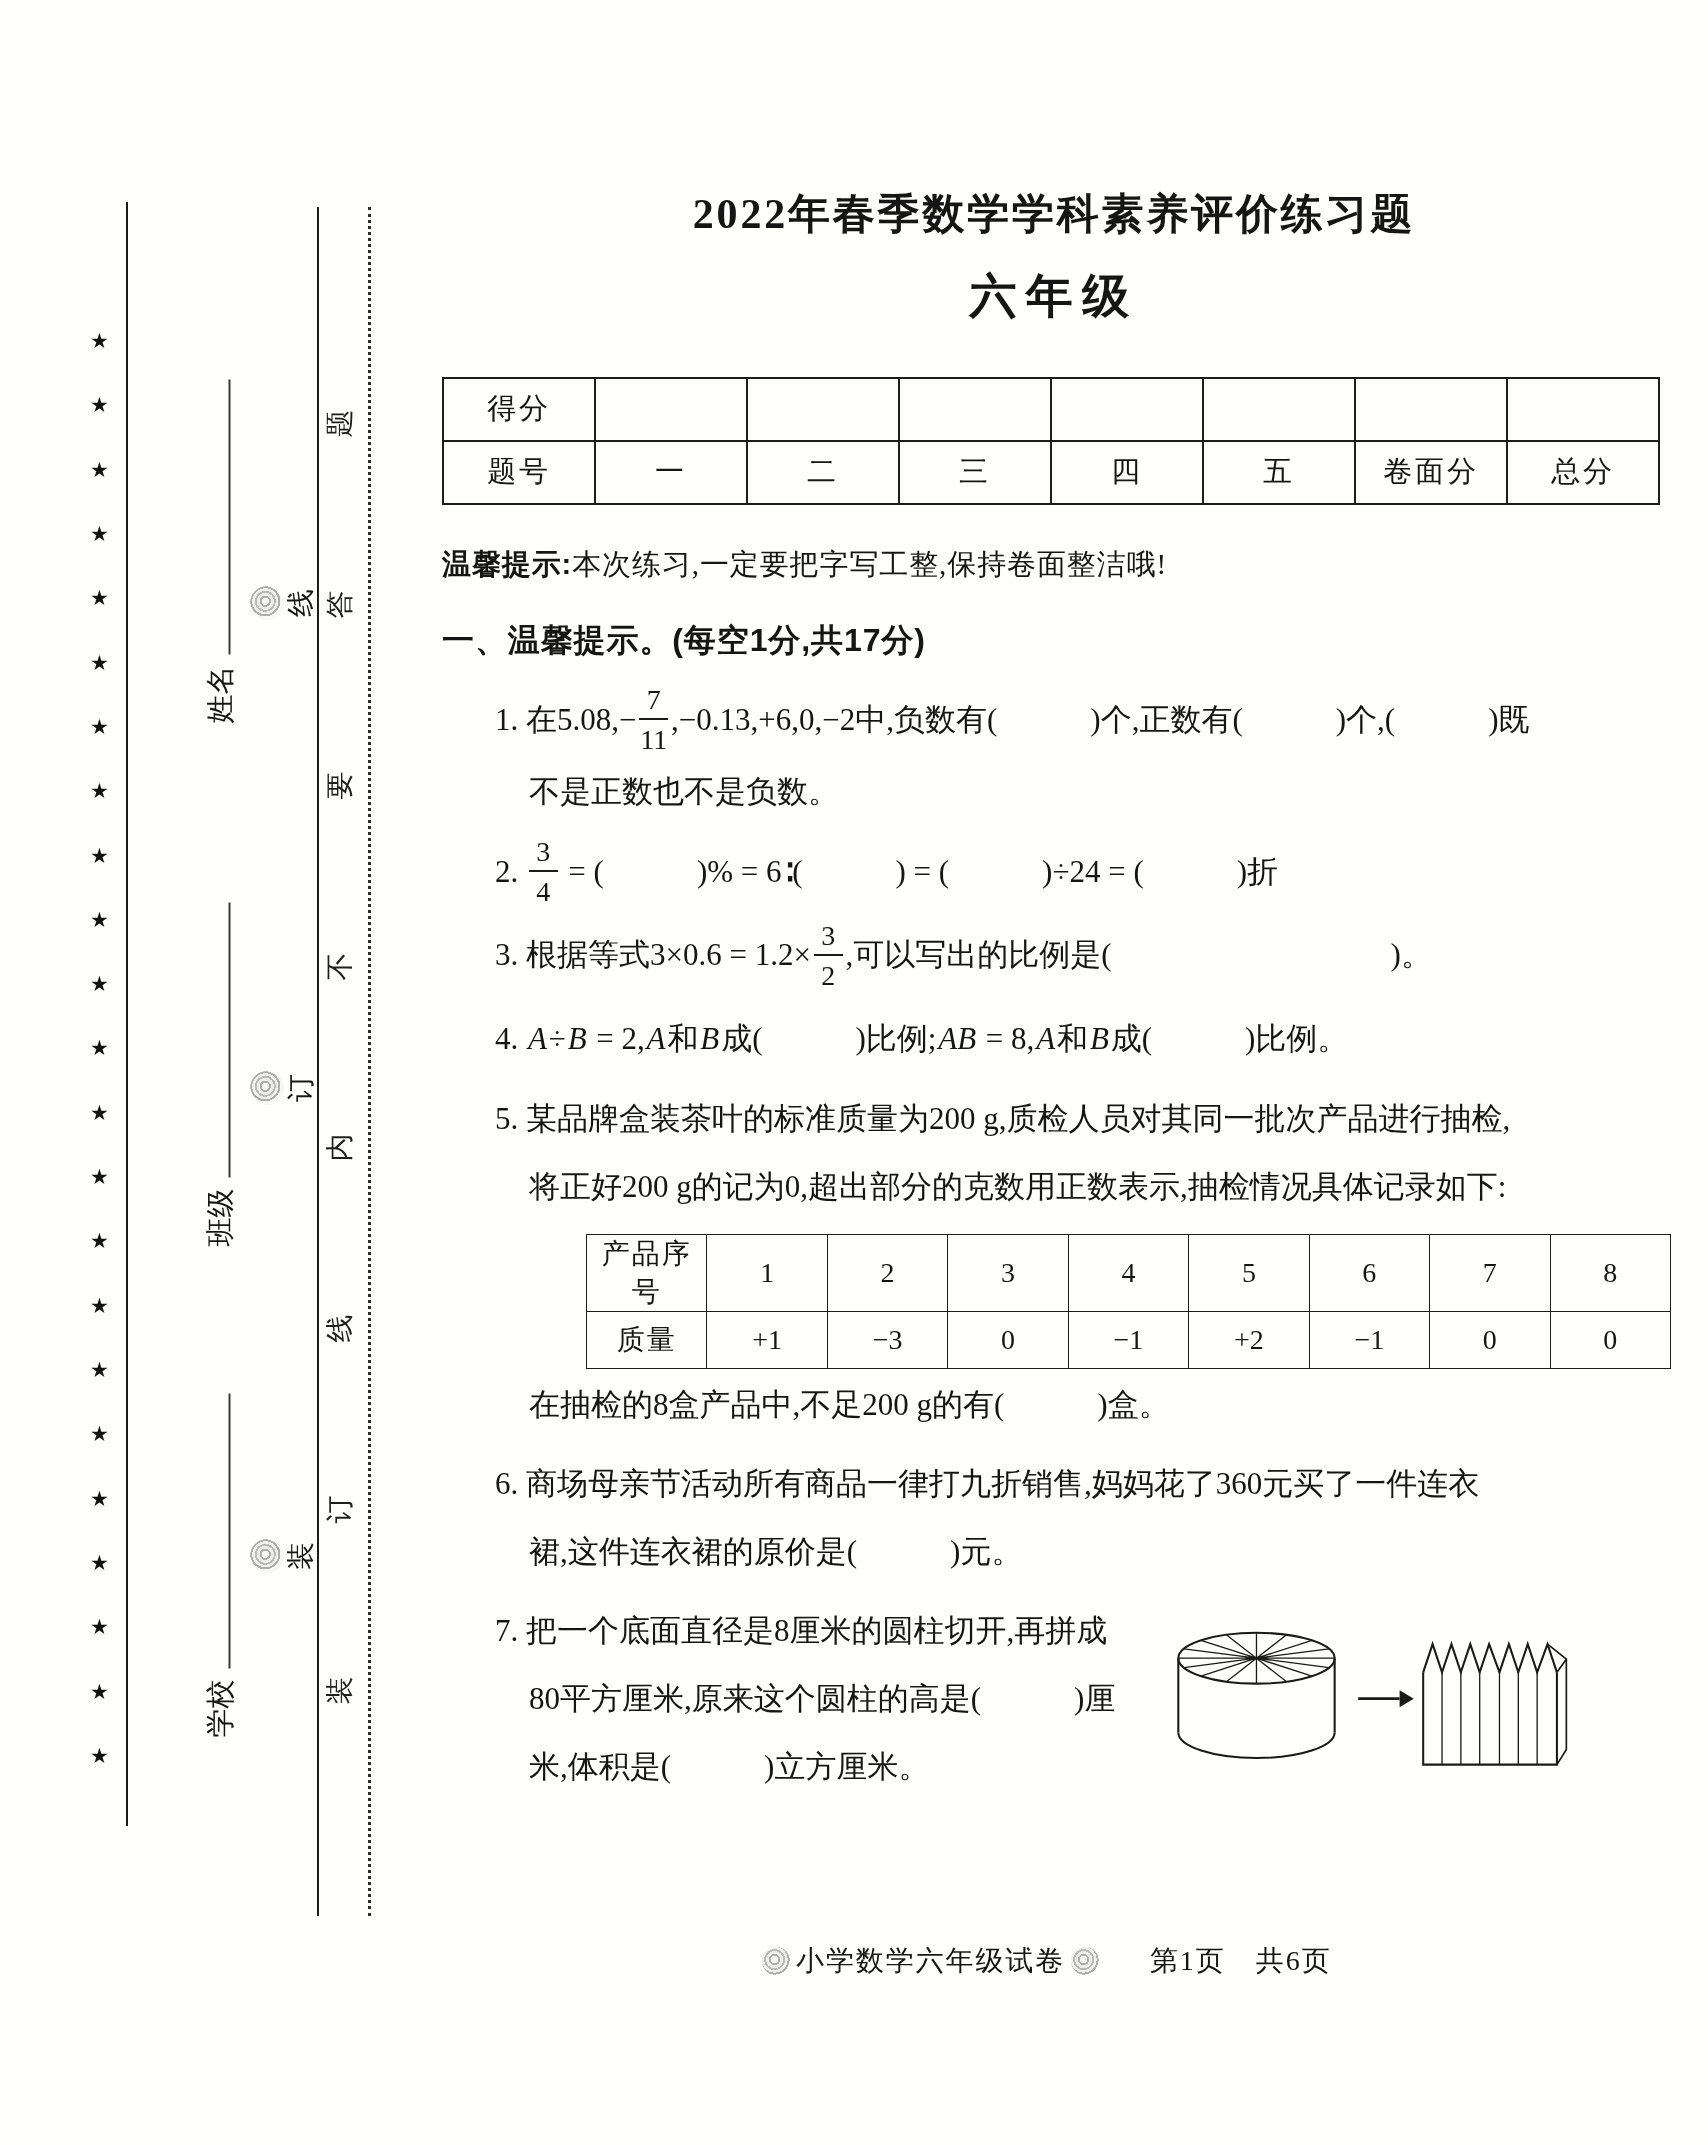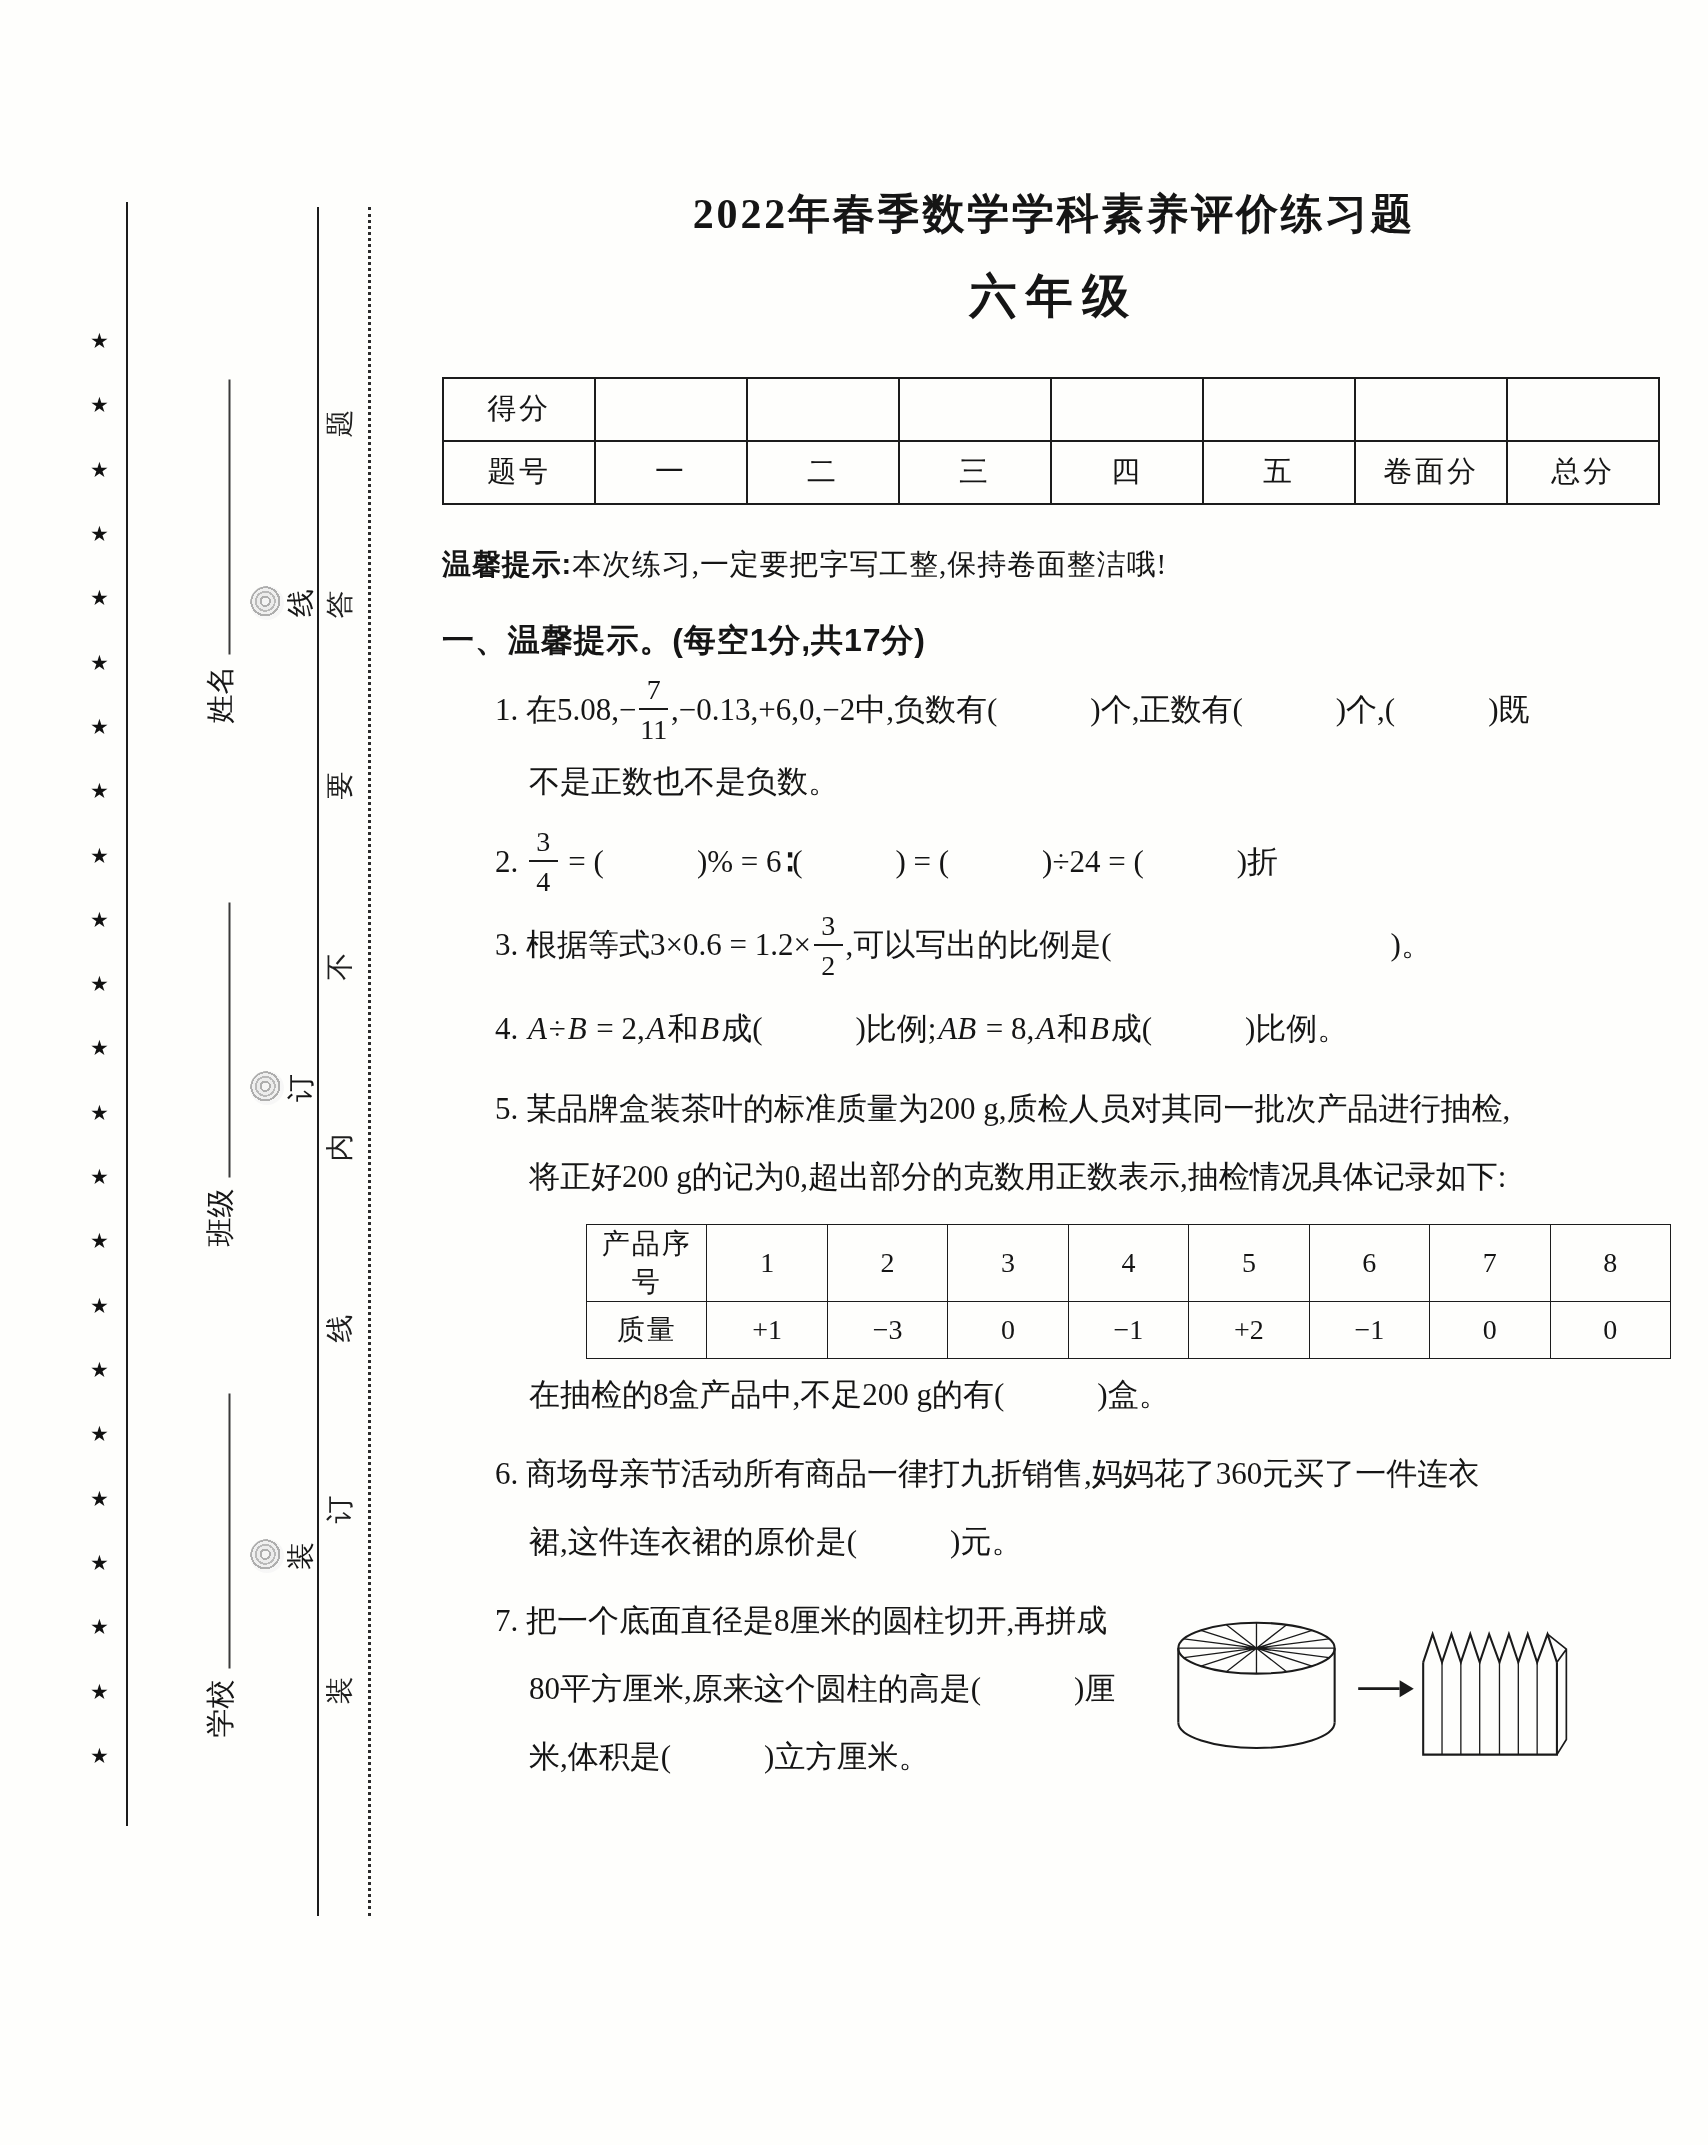--- a/index.html
+++ b/index.html
@@ -47,21 +47,21 @@
   .score-table { margin-top:49px; border-collapse:collapse; table-layout:fixed; width:1218px; }
   .score-table td { border:2.4px solid #1c1c1c; height:63px; text-align:center;
                     font-size:29px; letter-spacing:2.8px; }
 
   .tip { margin-top:40px; font-size:29px; letter-spacing:0.9px; }
   .tip .tl { font-family:"Liberation Sans","DejaVu Sans",sans-serif; font-weight:700; }
 
   .sec-h { margin-top:34px; font-size:32px; font-weight:700;
            font-family:"Liberation Sans","DejaVu Sans",sans-serif; letter-spacing:0.9px; }
 
-  .questions { margin-top:13px; font-size:31px; }
+  .questions { margin-top:23px; font-size:31px; }
   .question { margin-top:11.3px; }
   .qline { padding-left:53px; line-height:68px; min-height:68px; }
   .qcont { padding-left:87px; }
   .q-flex { display:flex; align-items:flex-end; }
   .q-lines { width:725px; flex:none; }
   .q-fig { flex:none; padding-top:15px; }
 
   .frac { display:inline-block; vertical-align:middle; text-align:center; line-height:1.12;
           font-size:28px; position:relative; top:-2.8px; margin:0 2.8px; }
   .frac .fnum { display:block; padding:0 7.5px 2.8px; border-bottom:2.4px solid #1a1a1a; }
@@ -247,15 +247,24 @@
         <path stroke-width="1.4" d="M292,48 L292,146 M312,48 L312,146 M332,48 L332,146 M353,48 L353,146 M373,48 L373,146 M393,48 L393,146"></path>
         <path stroke-width="1.8" d="M404,18 L424,34 L424,130 L414,146 M414,48 L424,34"></path>
       </g>
     </svg>
   </div>
           </div>
         </div>
       </div>
   </div>
 
+  <div class="footer">
+    <span class="swirl sm"></span>
+    <span>小学数学六年级试卷</span>
+    <span class="swirl sm"></span>
+    <span class="pgap"></span>
+    <span>第1页</span>
+    <span class="pgap" style="width:19px"></span>
+    <span>共6页</span>
+  </div>
 
 </div>
 
 
 </body></html>

